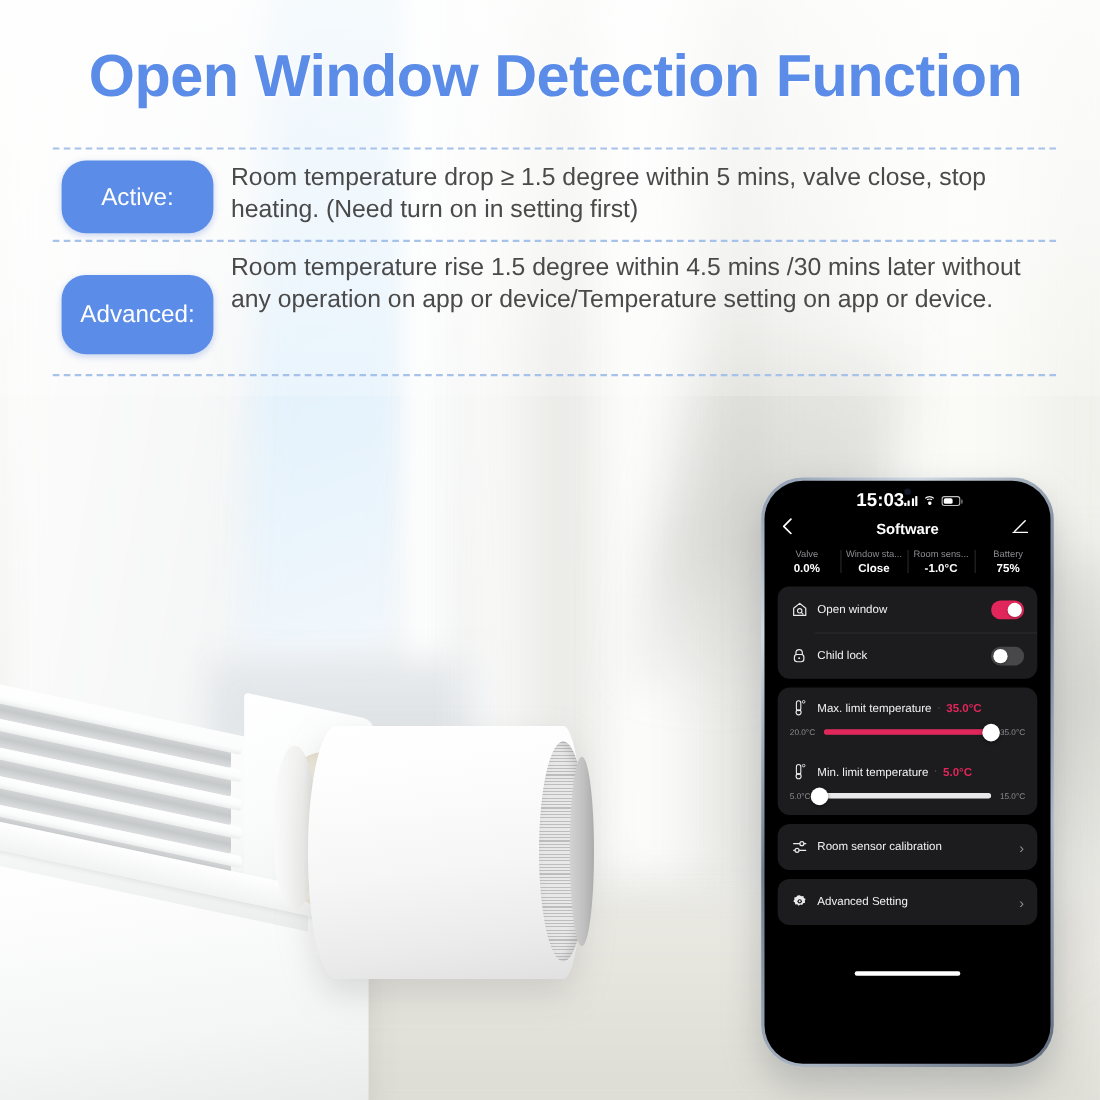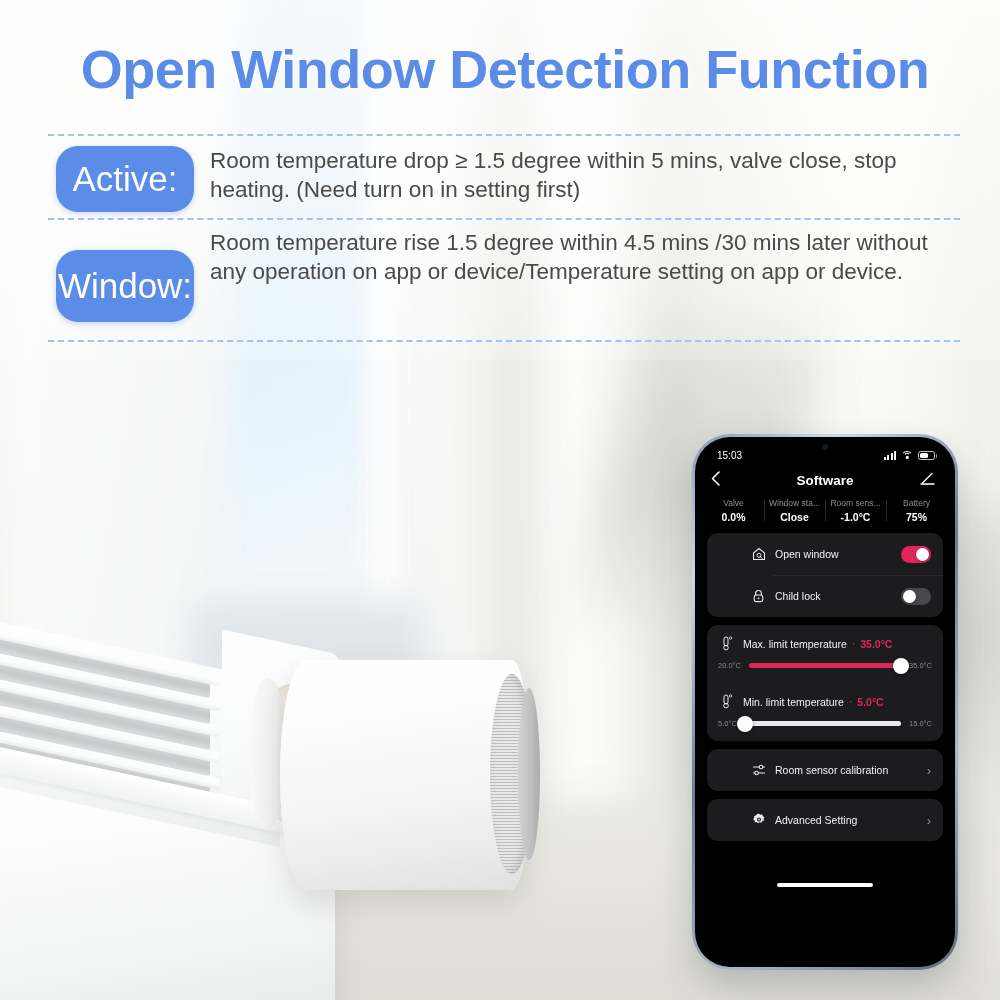--- a/index.html
+++ b/index.html
@@ -192,21 +192,21 @@
   
   .row { position: absolute; z-index: 5; display: flex; align-items: flex-start; }
   .row.r1 { left: 56px; top: 146px; }
   .row.r2 { left: 56px; top: 228px; }
   .badge {
     flex: 0 0 auto;
     width: 138px;
     border-radius: 22px;
     background: #5b8ce8;
     color: #ffffff;
-    font-size: 35px;
+    font-size: 22px;
     font-weight: 400;
     display: flex; align-items: center; justify-content: center;
     box-shadow: 0 2px 6px rgba(90,130,215,.3);
   }
   .badge.b1 { height: 66px; }
   .badge.b2 { height: 72px; margin-top: 22px; }
   .desc {
     margin-left: 16px;
     color: #4a4a4a;
     font-size: 22.5px;
@@ -245,23 +245,23 @@
     width: 92px; height: 18px; background: #000;
     border-radius: 0 0 12px 12px; z-index: 3;
   }
   .notch-cam {
     position: absolute; left: 50%; top: 5px; transform: translateX(-50%);
     width: 6px; height: 6px; border-radius: 50%;
     background: #121826; z-index: 4;
   }
   .statusbar {
     height: 26px; flex: 0 0 auto;
-    display: flex; align-items: center; justify-content: space-between;
+    display: flex; align-items: center; justify-content: center;
     padding: 6px 18px 0 20px;
-    color: #fff; font-size: 10px; font-weight: 400;
+    color: #fff; font-size: 17px; font-weight: 700;
     position: relative; z-index: 5;
   }
   .status-icons { display: flex; align-items: center; gap: 5px; }
   .sig { display: flex; align-items: flex-end; gap: 1.5px; height: 9px; }
   .sig i { display: block; width: 2px; background: #fff; border-radius: .5px; }
   .sig i:nth-child(1){height:3px}.sig i:nth-child(2){height:5px}
   .sig i:nth-child(3){height:7px}.sig i:nth-child(4){height:9px}
   .wifi { position: relative; width: 12px; height: 9px; }
   .wifi span { position: absolute; left: 50%; transform: translateX(-50%);
     border: 1.4px solid #fff; border-bottom-color: transparent;
@@ -304,21 +304,20 @@
   }
   .stat-value { color: #fff; font-size: 10.5px; font-weight: 600; line-height: 14px; }
 
   .scroll { flex: 1 1 auto; padding: 0 10px; overflow: hidden; }
   .card {
     background: #1c1c1e; border-radius: 11px; margin-bottom: 8px;
   }
   .srow {
     display: flex; align-items: center; height: 42px; padding: 0 12px;
     position: relative;
-    margin-left: 32px;
   }
   .srow + .srow::before {
     content:''; position: absolute; left: 34px; right: 0; top: 0;
     height: 1px; background: rgba(255,255,255,.07);
   }
   .ic { width: 15px; height: 15px; flex: 0 0 auto; margin-right: 9px;
         display: flex; align-items: center; justify-content: center; }
   .ic svg { display: block; }
   .srow-label { color: #f2f2f5; font-size: 10.5px; flex: 1 1 auto; }
   .toggle {
@@ -436,21 +435,21 @@
 <div class="dash-rule d1"></div>
 <div class="dash-rule d2"></div>
 <div class="dash-rule d3"></div>
 
 <div class="row r1">
   <div class="badge b1">Active:</div>
   <div class="desc">Room temperature drop ≥ 1.5 degree within 5 mins, valve close, stop heating. (Need turn on in setting first)</div>
 </div>
 
 <div class="row r2">
-  <div class="badge b2">Window:</div>
+  <div class="badge b2">Advanced:</div>
   <div class="desc d-release">Room temperature rise 1.5 degree within 4.5 mins /30 mins later without any operation on app or device/Temperature setting on app or device.</div>
 </div>
 
 <div class="phone">
   <div class="phone-inner">
     <div class="screen">
 
       <div class="notch"></div>
       <div class="notch-cam"></div>
 

